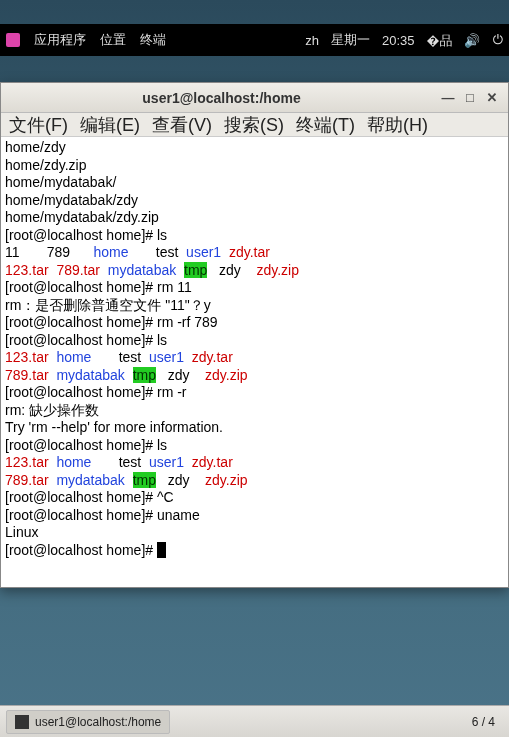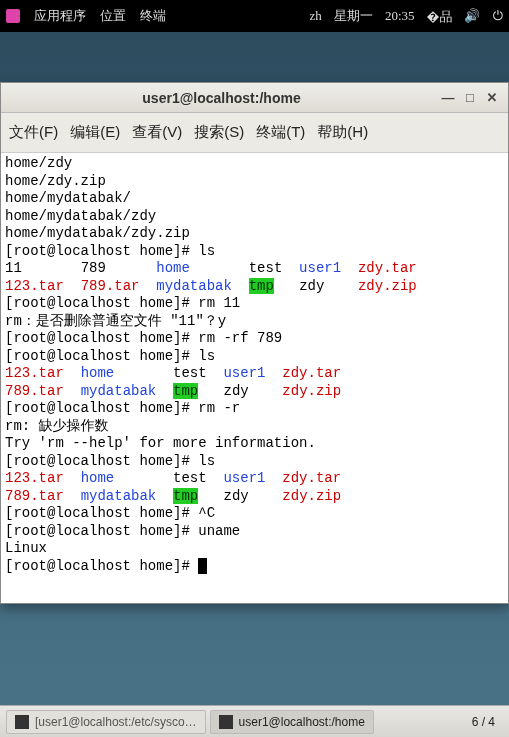--- a/index.html
+++ b/index.html
@@ -13,25 +13,26 @@
     position: relative;
   }
   .top-panel {
     height: 32px;
     background: #000;
     color: #ddd;
     display: flex;
     align-items: center;
     padding: 12px 6px;
     font-size: 13px;
+    margin-top: 24px;
   }
   .top-panel .left { display: flex; gap: 14px; align-items: center; }
   .top-panel .left .panel-icon { width: 14px; height: 14px; background: #d4a; border-radius: 2px; display: inline-block; }
   .top-panel .spacer { flex: 1; }
-  .top-panel .right { display: flex; gap: 12px; align-items: center; font-family: Liberation Serif, serif; }
+  .top-panel .right { display: flex; gap: 12px; align-items: center; }
   .glyph { font-size: 13px; }
   .window {
     position: absolute;
     left: 0;
     top: 82px;
     width: 509px;
     background: #e9e7e3;
     border: 1px solid #888;
     box-shadow: 0 4px 12px rgba(0,0,0,0.4);
   }
@@ -43,33 +44,33 @@
     align-items: center;
     padding: 0 6px;
     font-weight: bold;
   }
   .titlebar .title { flex: 1; text-align: center; color: #333; font-size: 14px; }
   .titlebar .winbtn {
     width: 20px; height: 20px; display: flex; align-items: center; justify-content: center;
     font-weight: bold; color: #444; margin-left: 2px;
   }
   .menubar {
-    height: 40px;
+    height: 24px;
     background: #eceae5;
     display: flex;
     align-items: center;
     padding: 0 8px;
     gap: 12px;
     border-bottom: 1px solid #ccc;
-    font-size: 15px;
+    font-size: 18px;
     color: #222;
   }
   .terminal {
     background: #fff;
-    font-family: Liberation Mono, monospace;
+    font-family: Liberation Sans, sans-serif;
     font-size: 14px;
     line-height: 1.25;
     padding: 2px 4px 4px 4px;
     white-space: pre;
     color: #000;
     min-height: 450px;
   }
   .blue { color: #2244dd; }
   .red { color: #cc0000; }
   .greenbg { background: #22cc22; color: #003300; }
@@ -160,23 +161,19 @@
 <span class="red">123.tar</span>  <span class="blue">home</span>       <span>test</span>  <span class="blue">user1</span>  <span class="red">zdy.tar</span>
 <span class="red">789.tar</span>  <span class="blue">mydatabak</span>  <span class="greenbg">tmp</span>   <span>zdy</span>    <span class="red">zdy.zip</span>
 <span>[root@localhost home]# </span><span>^C</span>
 <span>[root@localhost home]# </span><span>uname</span>
 <span>Linux</span>
 <span>[root@localhost home]# </span><span class="cursor"></span>
 </div>
 </div>
 
 <div class="taskbar">
-  <div class="task">
-    <span class="ticon"></span>
-    <span>[user1@localhost:/etc/sysco…</span>
-  </div>
   <div class="task active">
     <span class="ticon"></span>
     <span>user1@localhost:/home</span>
   </div>
   <div class="spacer"></div>
   <div class="wksw">6 / 4</div>
 </div>
 
 </body></html>

